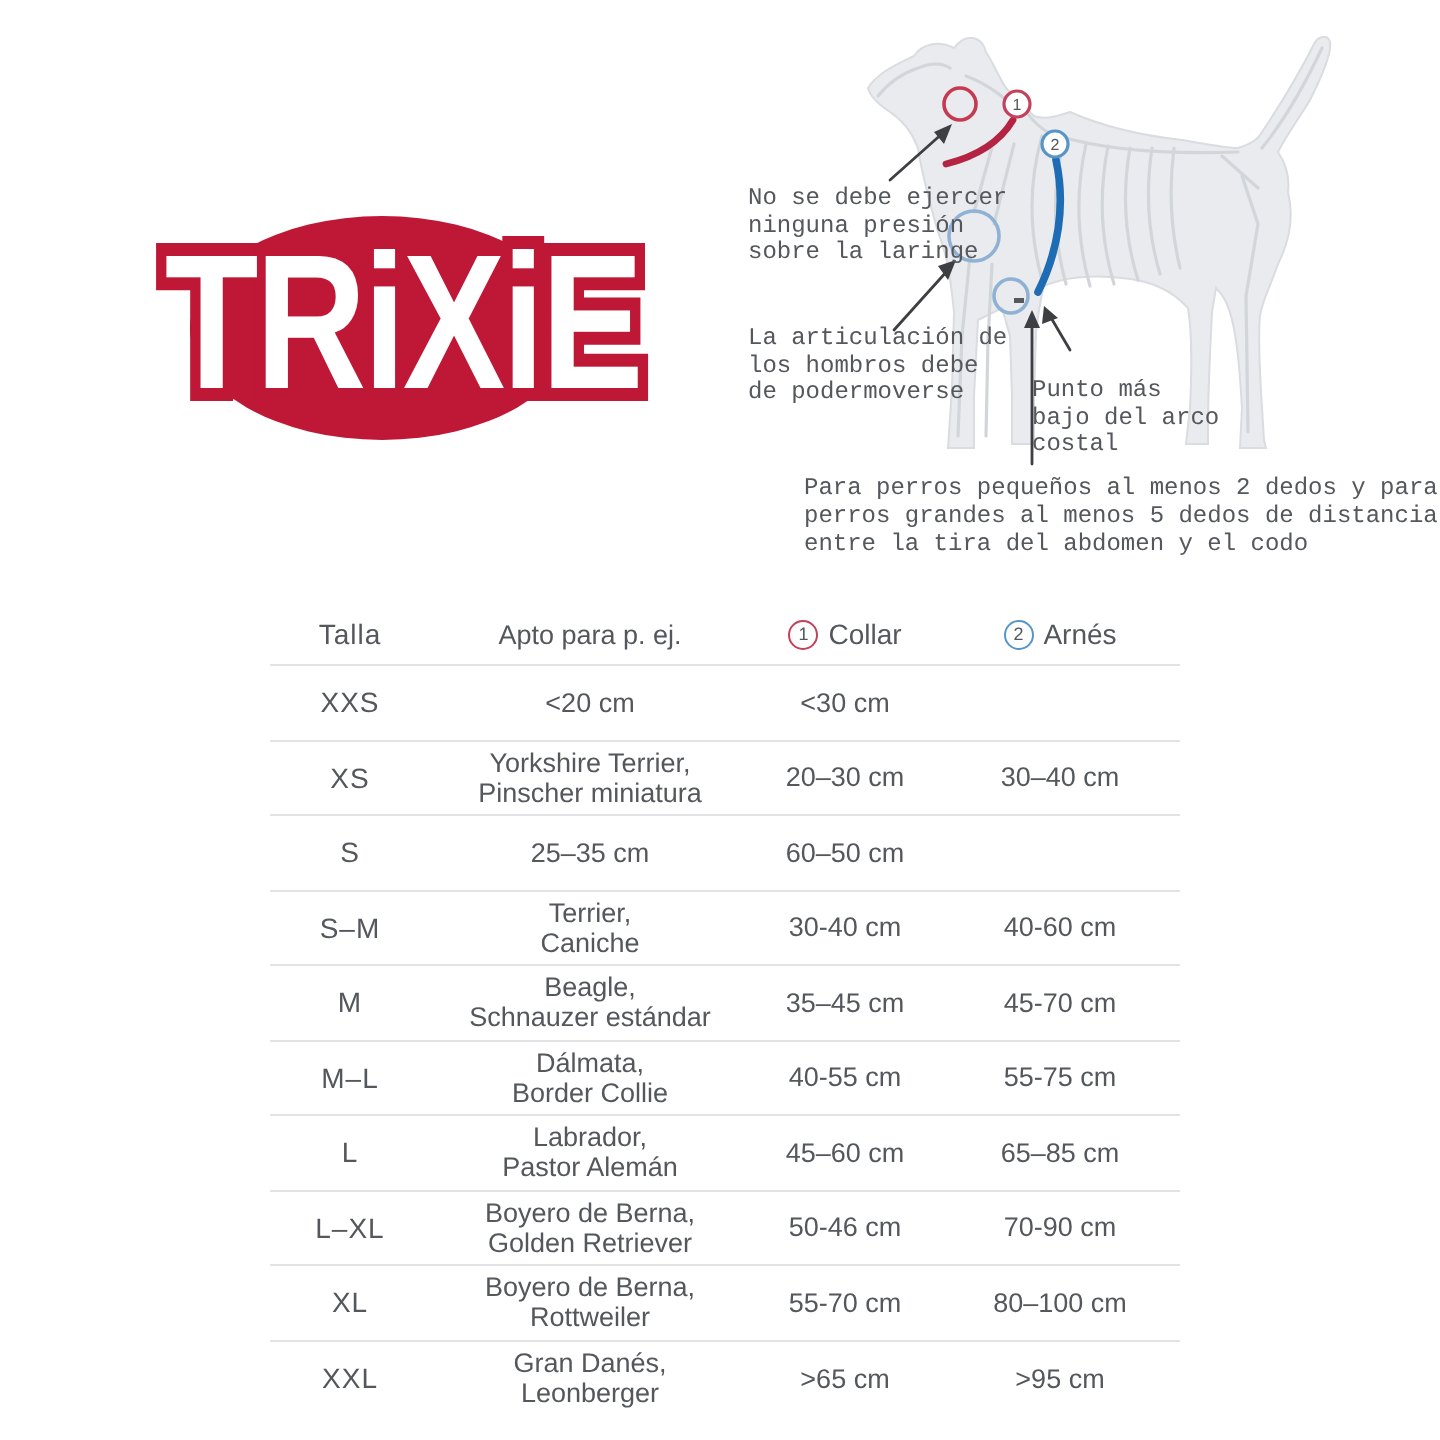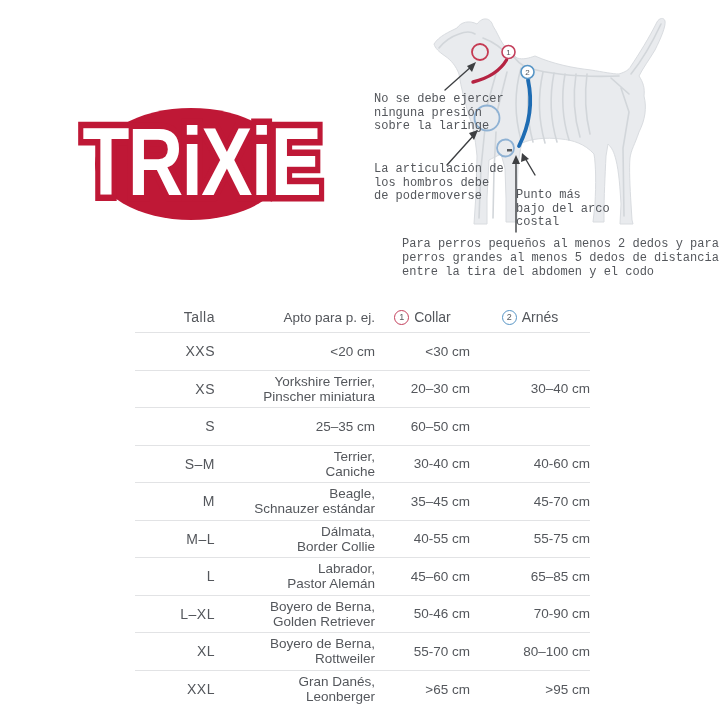--- a/index.html
+++ b/index.html
@@ -29,21 +29,21 @@
   .note-rib      { left:516px; top:176px;margin-top:13px; }
   .note-spacing  { left:374px; top:237px; line-height:14px;margin-left:28px; }
 
   
   .size-table { position:absolute; left:135px; top:302px; width:455px; }
   .trow { display:grid; grid-template-columns:80px 160px 95px 120px;
     align-items:center; border-bottom:1px solid #e2e3e5; }
   .trow.head { height:31px; }
   .trow.body-row { height:37.5px; }
   .trow.body-row:last-child { border-bottom:none; }
-  .cell { text-align:right; font-size:13.5px; color:#54575c; }
+  .cell { text-align:center; font-size:13.5px; color:#54575c; }
   .cell.size { font-size:14px; letter-spacing:0.5px; }
   .cell.breeds { white-space:pre-line; line-height:15px; }
   .hcell { display:flex; align-items:center; justify-content:center;
     font-size:14px; color:#54575c; text-align:center; }
   .ring { display:inline-flex; align-items:center; justify-content:center;
     width:15px; height:15px; border-radius:50%; font-size:9px; color:#54575c;
     margin-right:5px; flex:0 0 auto; background:#fff; }
   .ring.red  { border:1.8px solid #c4405c; }
   .ring.blue { border:1.8px solid #5795c6; }
 </style>

